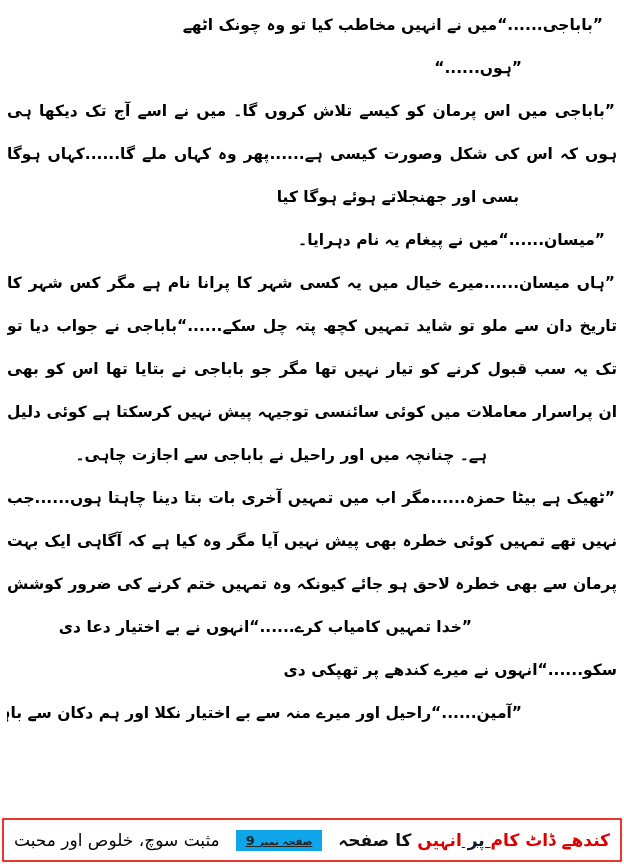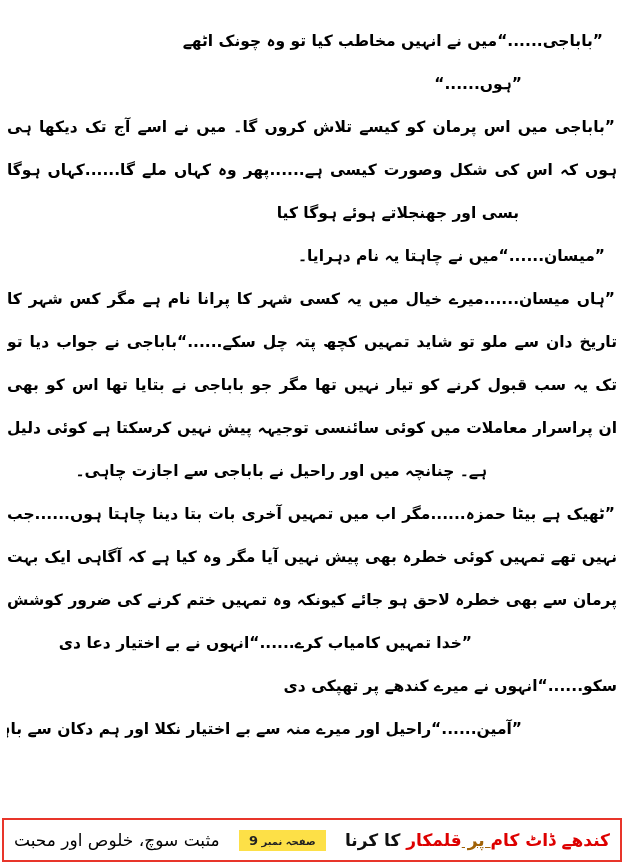--- a/index.html
+++ b/index.html
@@ -1,21 +1,21 @@
 <!DOCTYPE html>
 <html lang="ur" dir="rtl"><head>
 <meta charset="utf-8">
 <style>
   html,body{margin:0;padding:0;background:#ffffff;}
   .page{
     width:624px;height:864px;background:#ffffff;position:relative;
     font-family:"DejaVu Sans",sans-serif;overflow:hidden;
   }
   .body-text{
-    position:absolute;top:20px;right:7px;left:7px;direction:rtl;
+    position:absolute;top:4px;right:7px;left:7px;direction:rtl;
   }
   .line{
     height:43px;line-height:43px;font-size:15.5px;font-weight:bold;color:#000000;
     overflow:hidden;text-align:right;white-space:nowrap;
   }
   .line.just{
     text-align:justify;text-align-last:justify;white-space:normal;
   }
   .footer{
     position:absolute;left:2px;right:2px;top:818px;height:40px;
@@ -35,38 +35,38 @@
 <body>
 
 <div class="page">
 
   <div class="body-text">
     <div class="line" style="padding-right:14px">”باباجی......“میں نے انہیں مخاطب کیا تو وہ چونک اٹھے</div>
     <div class="line" style="padding-right:95px">”ہوں......“</div>
     <div class="line just" style="padding-right:2px">”باباجی میں اس پرمان کو کیسے تلاش کروں گا۔ میں نے اسے آج تک دیکھا ہی نہیں ہے......نہ میں اس کو جانتا</div>
     <div class="line just">ہوں کہ اس کی شکل وصورت کیسی ہے......پھر وہ کہاں ملے گا......کہاں ہوگا اس وقت وہ......“میں نے انتہائی بے</div>
     <div class="line" style="padding-right:98px">بسی اور جھنجلاتے ہوئے ہوگا کیا</div>
-    <div class="line" style="padding-right:12px">”میسان......“میں نے چاہتا یہ نام دہرایا۔</div>
+    <div class="line" style="padding-right:12px">”میسان......“میں نے پیغام یہ نام دہرایا۔</div>
     <div class="line just" style="padding-right:2px">”ہاں میسان......میرے خیال میں یہ کسی شہر کا پرانا نام ہے مگر کس شہر کا ہے یہ تمہیں خود پتہ کرنا ہوگا......کسی ماہر</div>
     <div class="line just">تاریخ دان سے ملو تو شاید تمہیں کچھ پتہ چل سکے......“باباجی نے جواب دیا تو میں مطمئن ہوگیا۔ مگر میرا دماغ ابھی</div>
     <div class="line just">تک یہ سب قبول کرنے کو تیار نہیں تھا مگر جو باباجی نے بتایا تھا اس کو بھی میں جھٹلا نہیں سکتا تھا۔ بعض اوقات انسان</div>
     <div class="line just">ان پراسرار معاملات میں کوئی سائنسی توجیہہ پیش نہیں کرسکتا ہے کوئی دلیل سمجھ نہیں آتی ہے مگر یہ سب کچھ حقیقت ہوتا</div>
     <div class="line" style="padding-right:130px">ہے۔ چنانچہ میں اور راحیل نے باباجی سے اجازت چاہی۔</div>
     <div class="line just" style="padding-right:2px">”ٹھیک ہے بیٹا حمزہ......مگر اب میں تمہیں آخری بات بتا دینا چاہتا ہوں......جب تک تم اس راز سے واقف</div>
     <div class="line just">نہیں تھے تمہیں کوئی خطرہ بھی پیش نہیں آیا مگر وہ کیا ہے کہ آگاہی ایک بہت بڑا عذاب ہے اور شاید اب تمہیں</div>
     <div class="line just">پرمان سے بھی خطرہ لاحق ہو جائے کیونکہ وہ تمہیں ختم کرنے کی ضرور کوشش کرے گا تا کہ تم اس کا راستہ نہ روک</div>
     <div class="line" style="padding-right:145px">”خدا تمہیں کامیاب کرے......“انہوں نے بے اختیار دعا دی</div>
     <div class="line">سکو......“انہوں نے میرے کندھے پر تھپکی دی</div>
     <div class="line" style="padding-right:95px">”آمین......“راحیل اور میرے منہ سے بے اختیار نکلا اور ہم دکان سے باہر آگئے۔</div>
   </div>
 
   <div class="footer" style="border-color: rgb(232, 53, 42);">
     <div class="footer-message">
-      <span style="color: rgb(221, 0, 0);">کندھے ڈاٹ کام</span><span style="color: #a16207; text-decoration: underline;"> پر </span><span style="color: rgb(221, 0, 0);">قلمکار</span><span style="color: rgb(17, 17, 17);"> کا کرنا</span>
+      <span style="color: rgb(221, 0, 0);">کندھے ڈاٹ کام</span><span style="color: #0f172a; text-decoration: underline;"> پر </span><span style="color: rgb(221, 0, 0);">انہیں</span><span style="color: rgb(17, 17, 17);"> کا صفحہ</span>
     </div>
-    <div class="page-badge" style="background-color: #fde047;">
+    <div class="page-badge" style="background-color: #0ea5e9; text-decoration: underline;">
       <span>صفحہ نمبر</span>
       <span class="num">9</span>
     </div>
     <div class="footer-motto">مثبت سوچ، خلوص اور محبت</div>
   </div>
 
 </div>
 
 </body></html>

